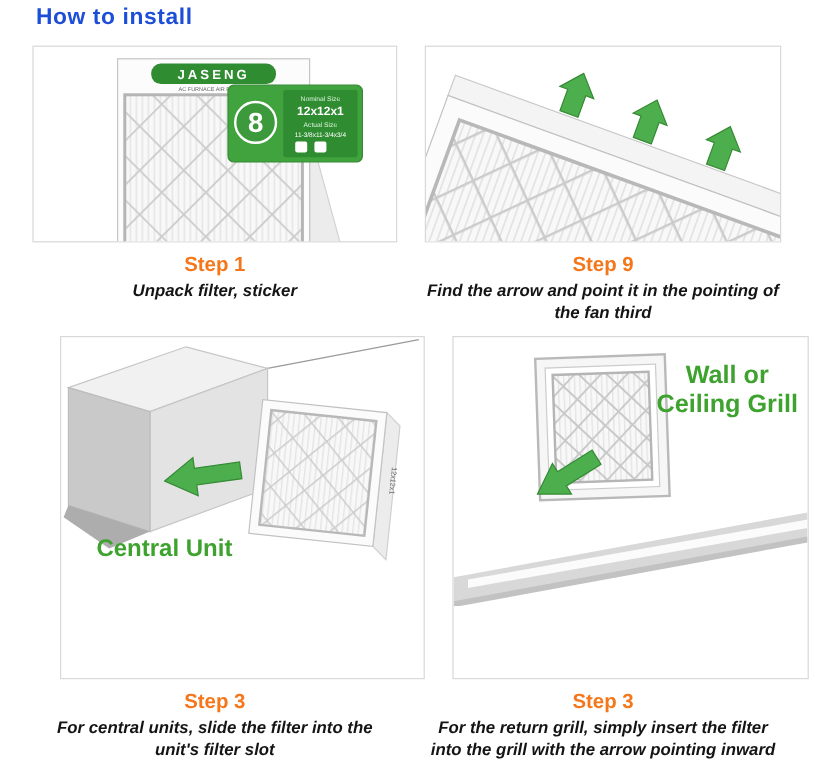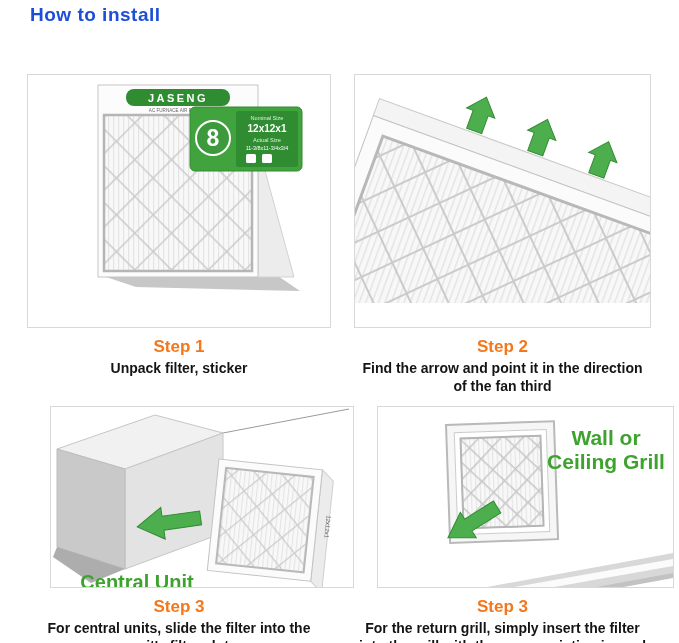--- a/index.html
+++ b/index.html
@@ -19,37 +19,38 @@
     padding:0 27px;
   }
   .cell{display:flex;flex-direction:column;align-items:center;}
   .panel-box{
     border:1px solid #d8d8d8;
     background:#ffffff;
     overflow:hidden;
     width:100%;
     box-sizing:border-box;
   }
-  .panel-box.tall{height:254px;margin-top:36px;}
-  .panel-box.short{height:182px;margin-left:46px;}
+  .panel-box.tall{height:164px;}
+  .panel-box.short{height:286px;margin-left:46px;}
   .step-label{
     margin-top:9px;
     font-size:17px;
     font-weight:bold;
     color:#f4771c;
   }
   .step-caption{
     margin-top:3px;
     margin-bottom:10px;
     font-size:14px;
     font-weight:bold;
     color:#141414;
     text-align:center;
     line-height:1.28;
     max-width:300px;
+    font-style:italic;
   }
   svg{display:block;font-family:inherit;}
   .svg-green-label{fill:#3ea32e;font-weight:bold;}
 </style>
 </head>
 <body>
 
 <div class="page">
 
   <h1 class="page-title">How to install</h1>
@@ -129,22 +130,22 @@
             </g>
 
             <g fill="#4cae4c" stroke="#358a33" stroke-width="1">
               <path transform="translate(80,6)" d="M0,0 L15,17 L8,17 L8,36 L-8,36 L-8,17 L-15,17 Z"></path>
               <path transform="translate(145,6)" d="M0,0 L15,17 L8,17 L8,36 L-8,36 L-8,17 L-15,17 Z"></path>
               <path transform="translate(210,6)" d="M0,0 L15,17 L8,17 L8,36 L-8,36 L-8,17 L-15,17 Z"></path>
             </g>
           </g>
         </svg>
       </div>
-      <div class="step-label">Step 2</div>
-      <div class="step-caption">Find the arrow and point it in the direction of the fan third</div>
+      <div class="step-label">Step 9</div>
+      <div class="step-caption">Find the arrow and point it in the pointing of the fan third</div>
     </div>
 
     <div class="cell">
       <div class="panel-box short">
         <svg width="302" height="224" viewBox="0 0 302 224">
           <defs>
             <pattern id="p3pleat" width="4.5" height="8" patternUnits="userSpaceOnUse">
               <rect width="4.5" height="8" fill="#f8f8f8"></rect>
               <rect width="1.1" height="8" fill="#e4e4e4"></rect>
             </pattern>

